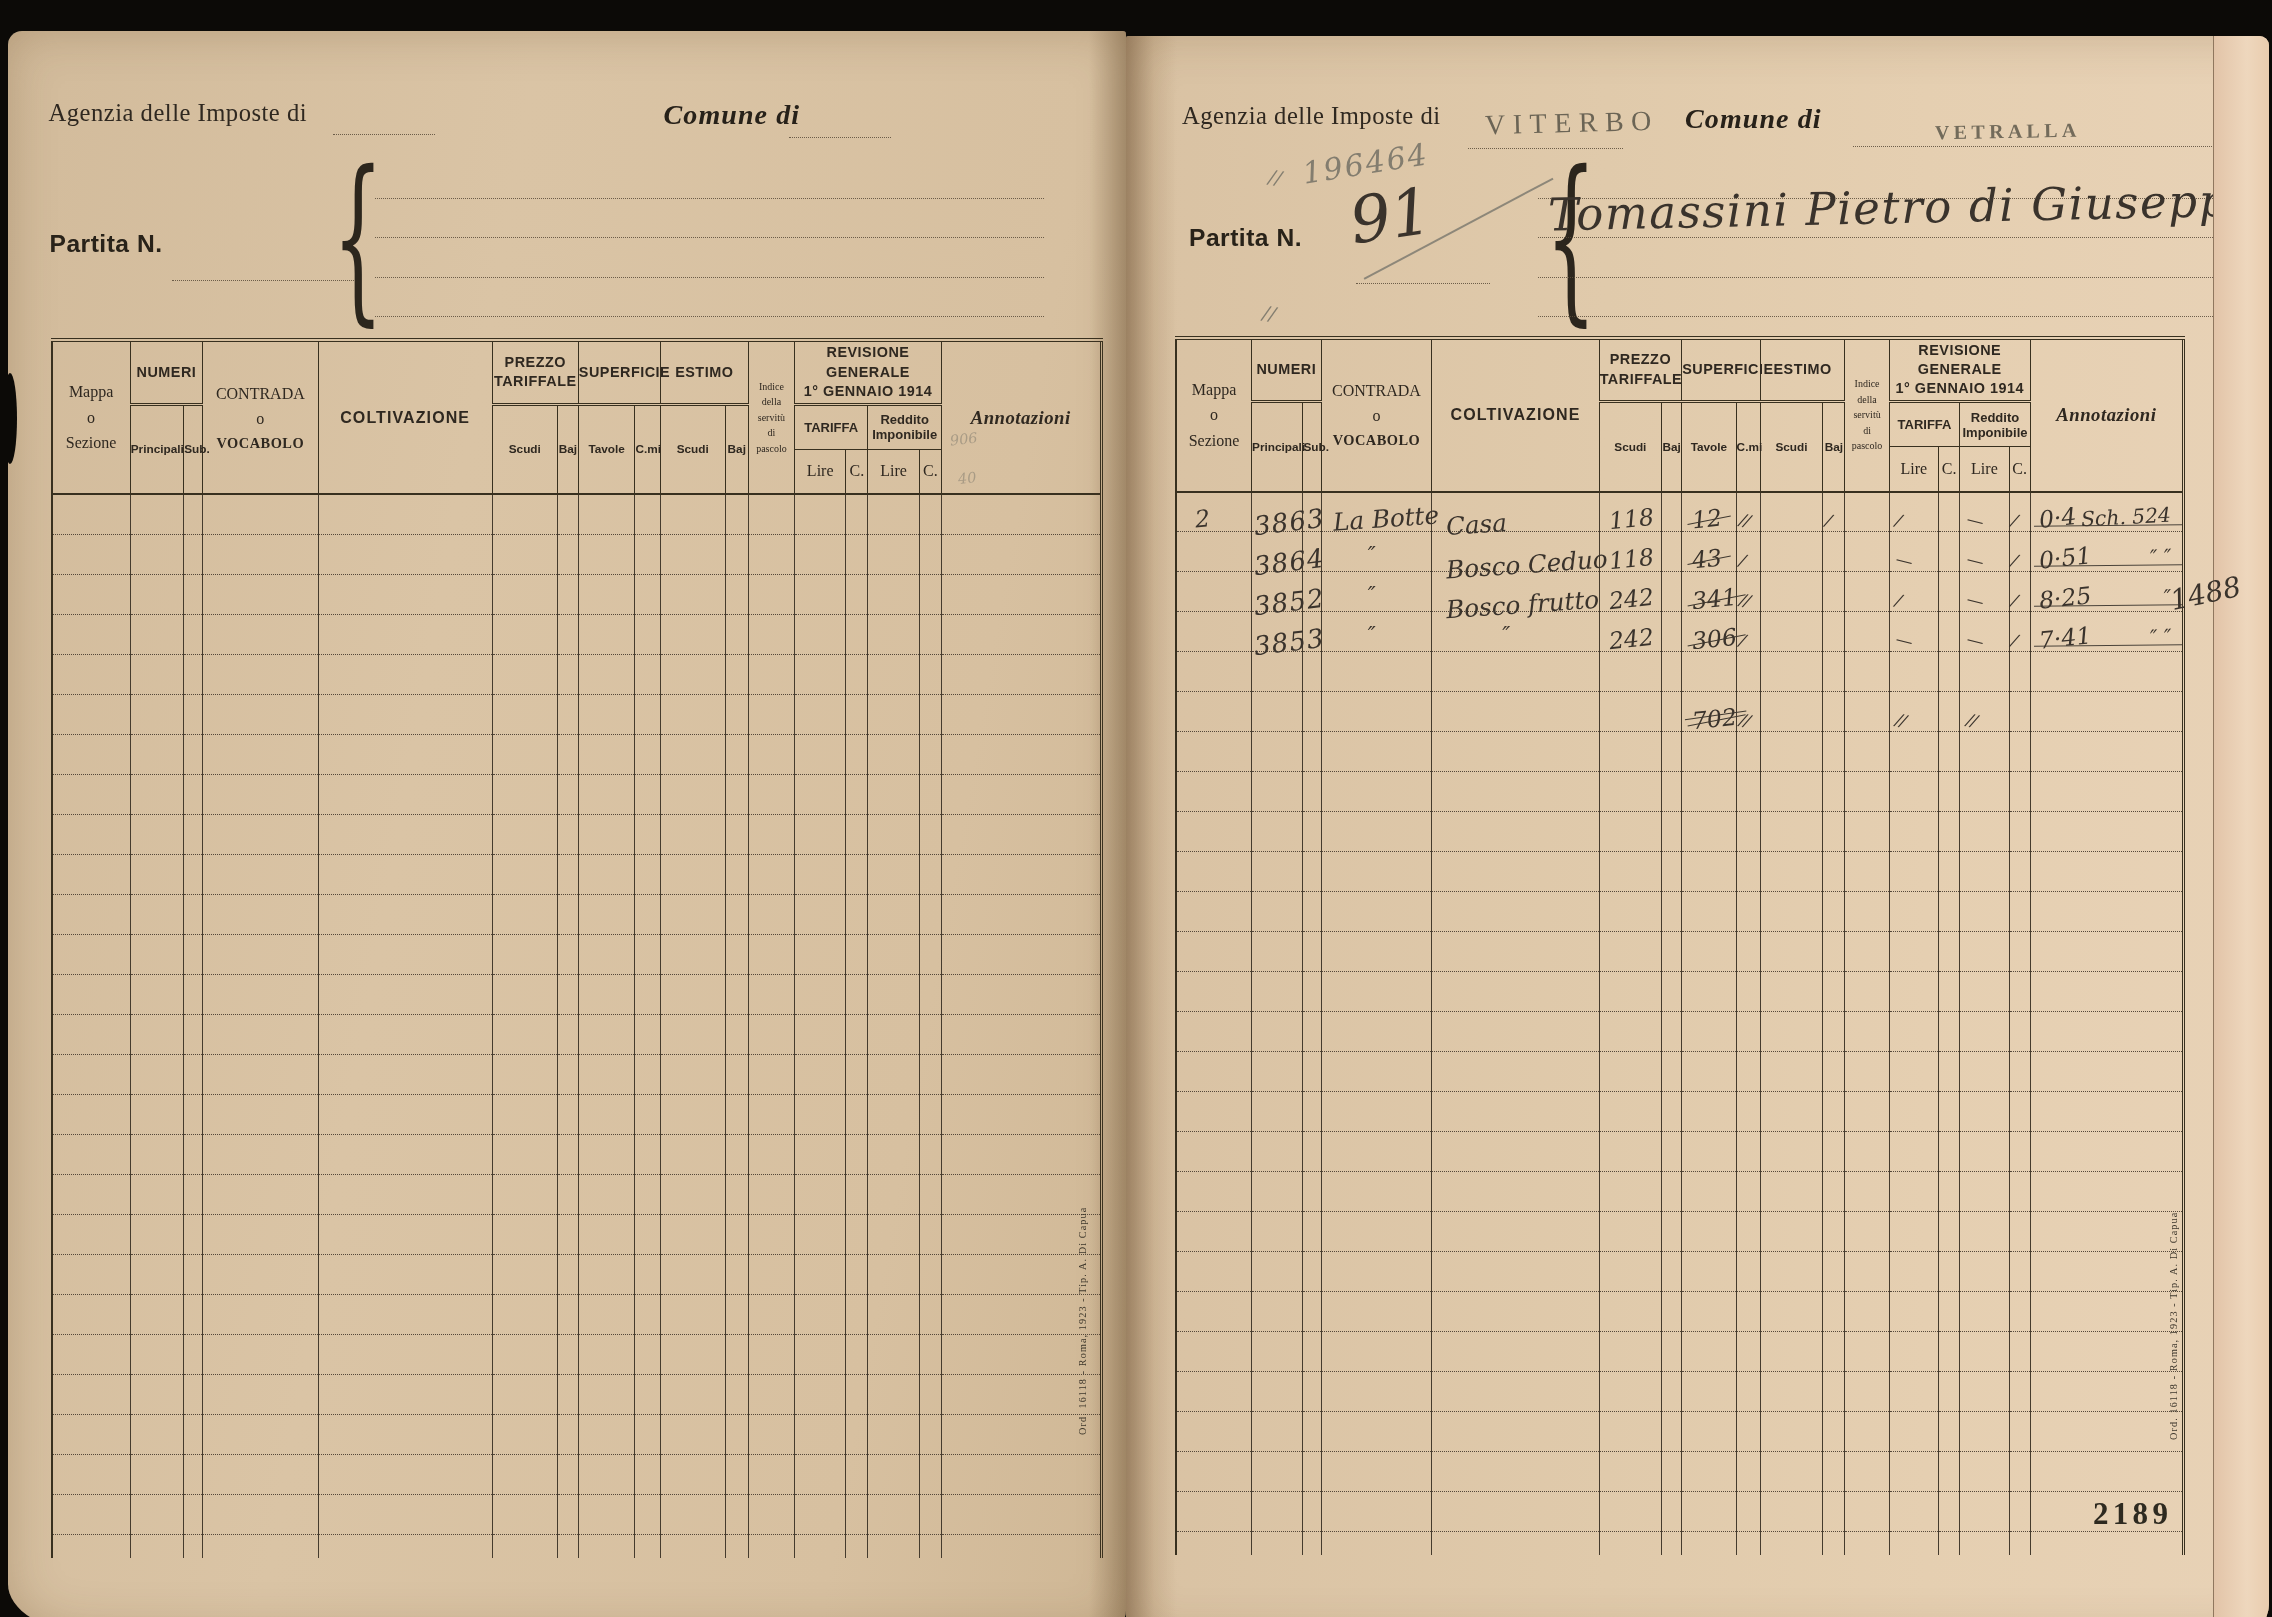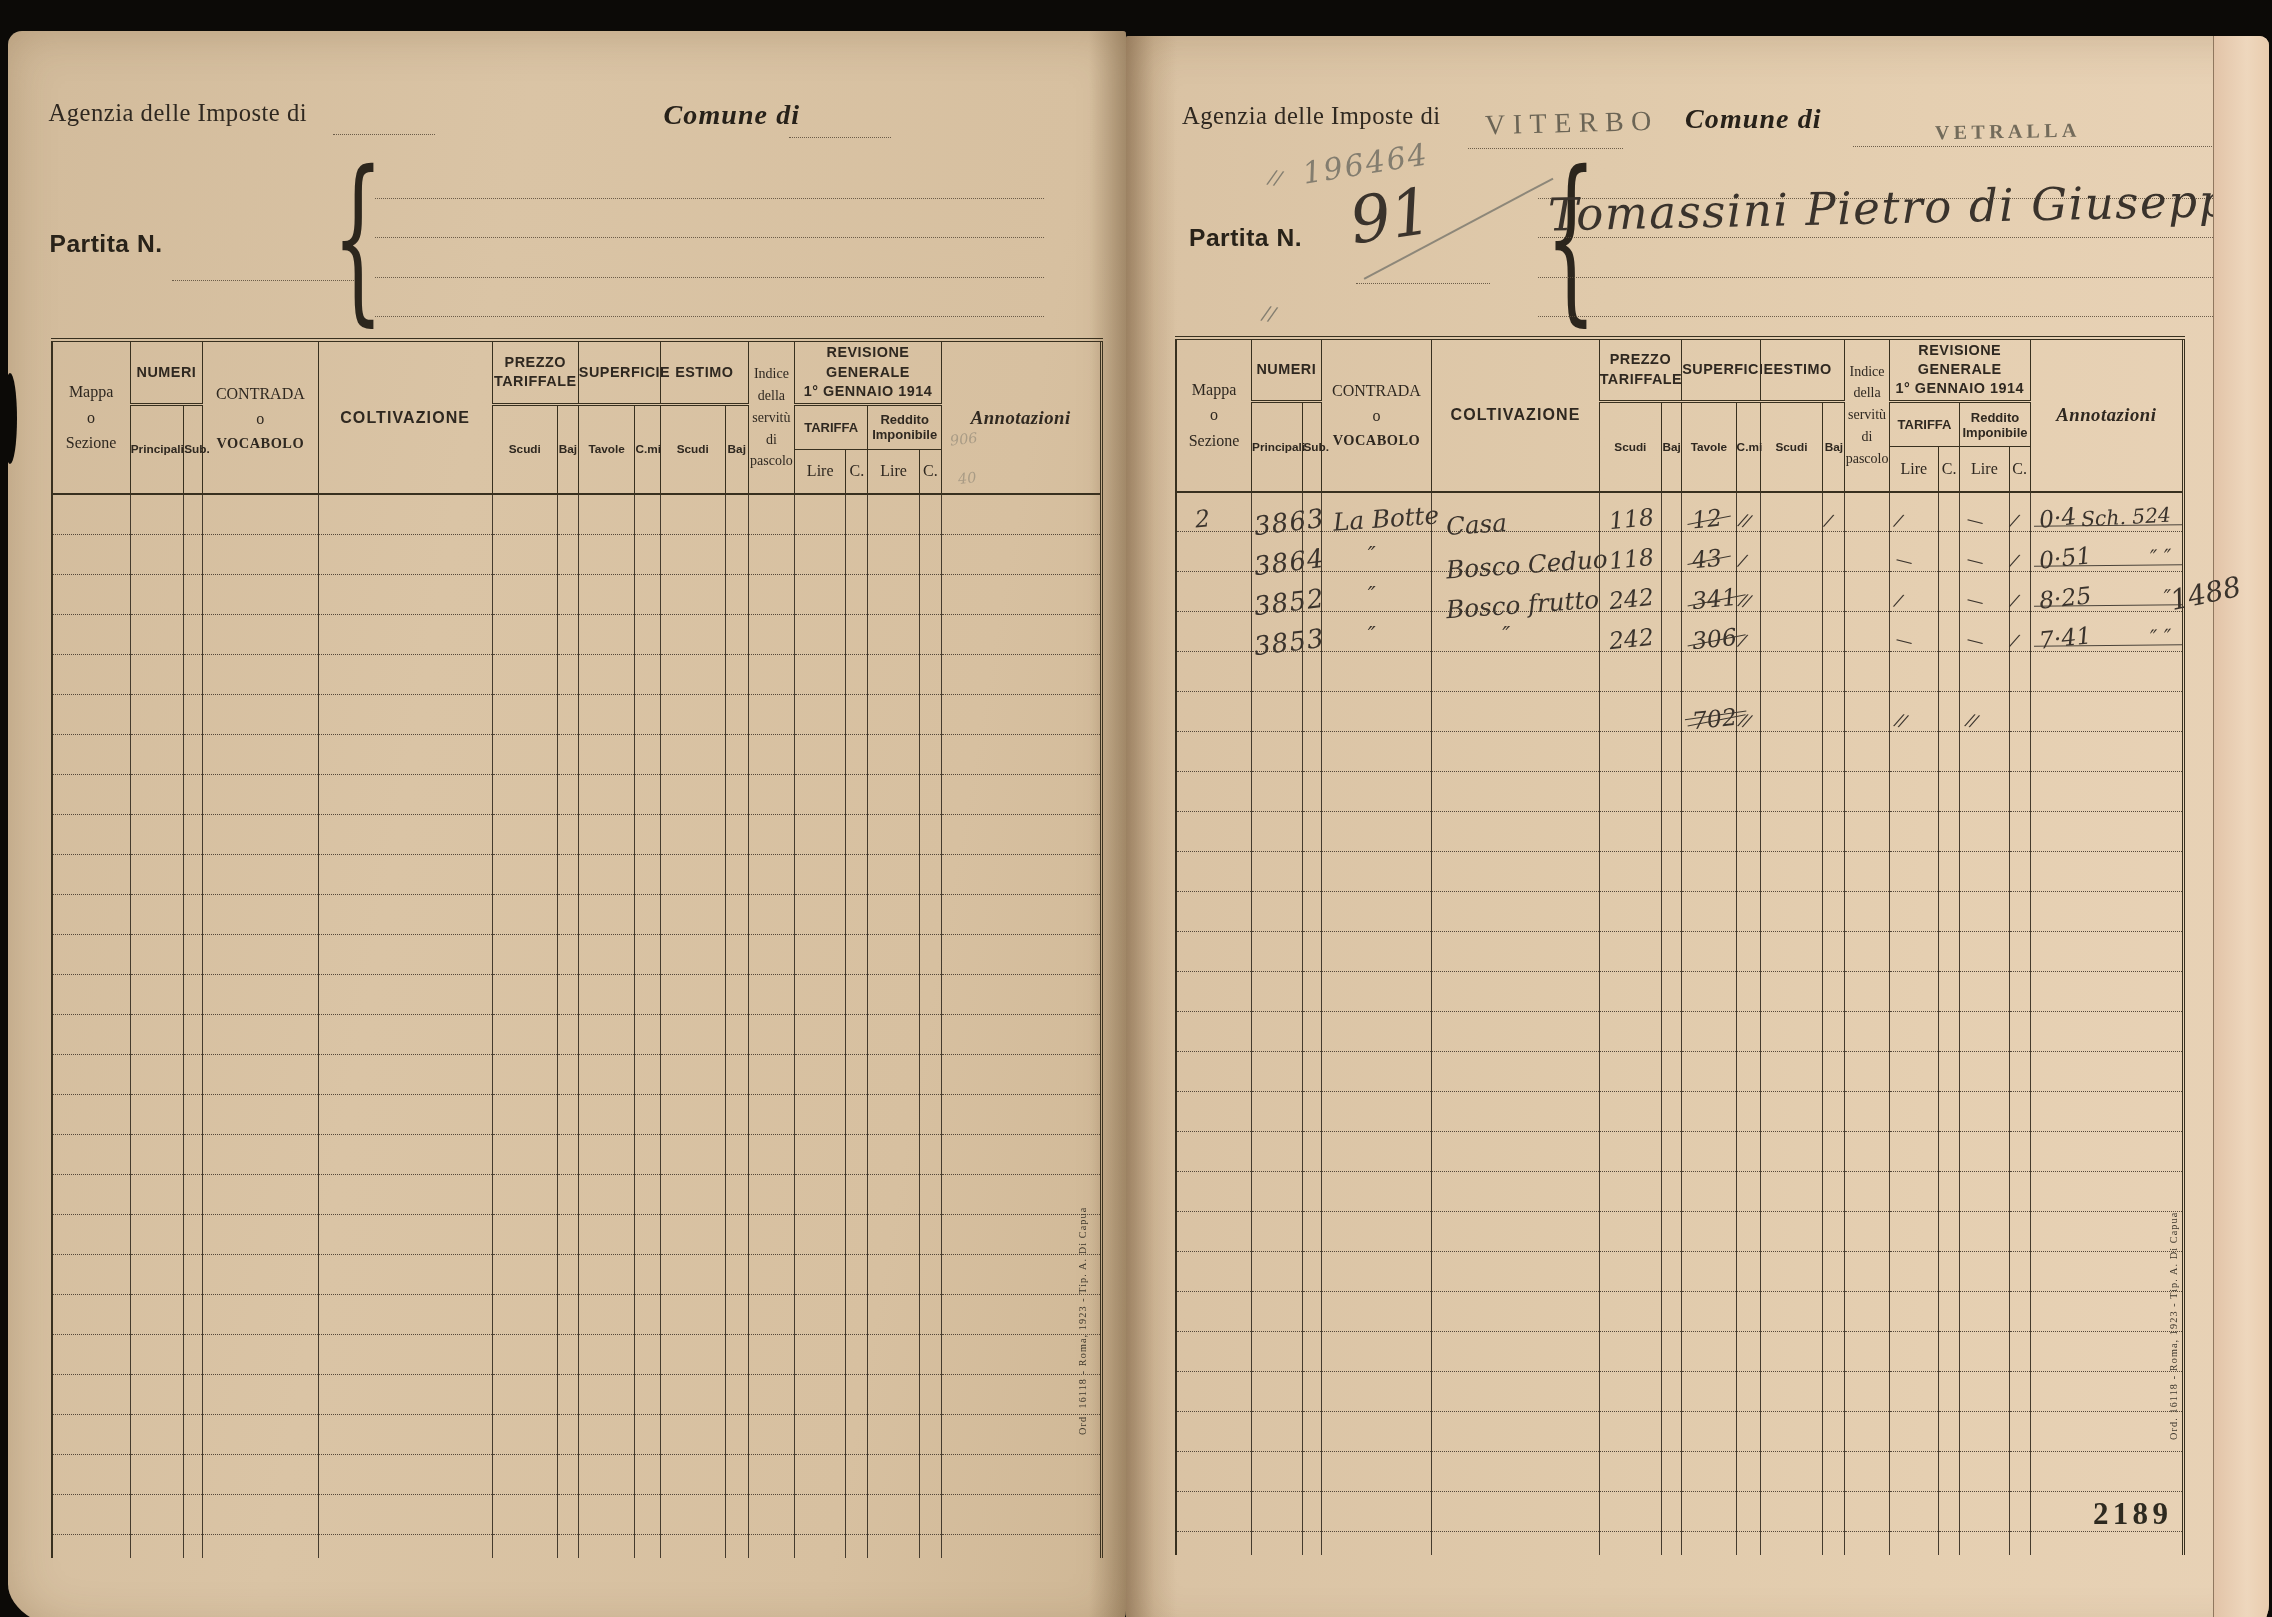--- a/index.html
+++ b/index.html
@@ -65,21 +65,21 @@
   .sheet tbody td{border-left:1.1px solid var(--line2);border-right:1.1px solid var(--line2);
     border-bottom:1.1px dotted var(--dot);position:relative;overflow:visible;}
   .sheet tbody tr{height:40px;}
   .sheet tbody tr.ext{height:23.5px;}
   .sheet tbody tr.ext td{border-bottom:none;}
   tr.h-a{height:64px;} tr.h-b{height:45px;} tr.h-c{height:45px;}
   .grp{font:bold 14.4px "Liberation Sans",sans-serif;letter-spacing:0.5px;border-bottom:3.2px double var(--line) !important;line-height:1.35;}
   .grp.big{font-size:16px;letter-spacing:1.1px;}
   .stack span{display:block;font:16px "Liberation Serif",serif;line-height:1.6;}
   .stack .b{font-weight:bold;font-size:14.4px;letter-spacing:0.5px;}
-  .stack.small span{font-size:14px;line-height:1.55;}
+  .stack.small span{font-size:10px;line-height:1.55;}
   .sub{font:bold 11.8px "Liberation Sans",sans-serif;}
   .serifcell{font:16px "Liberation Serif",serif;}
   .annot-h{font:italic bold 18.7px "Liberation Serif",serif;letter-spacing:0.5px;}
   .band{font:bold 13px "Liberation Sans",sans-serif;border-bottom:1.3px solid var(--line) !important;}
 
   
   td .ink{position:absolute;z-index:3;}
   .ink-mappa{left:24%;bottom:-2.1px;font-size:23.5px;transform:rotate(-5deg);}
   .ink-num{left:4%;bottom:-6.4px;font-size:26px;transform:rotate(-7deg);letter-spacing:1.1px;}
   .ink-contrada{left:10%;bottom:-2.1px;font-size:24.6px;transform:rotate(-4deg);}

